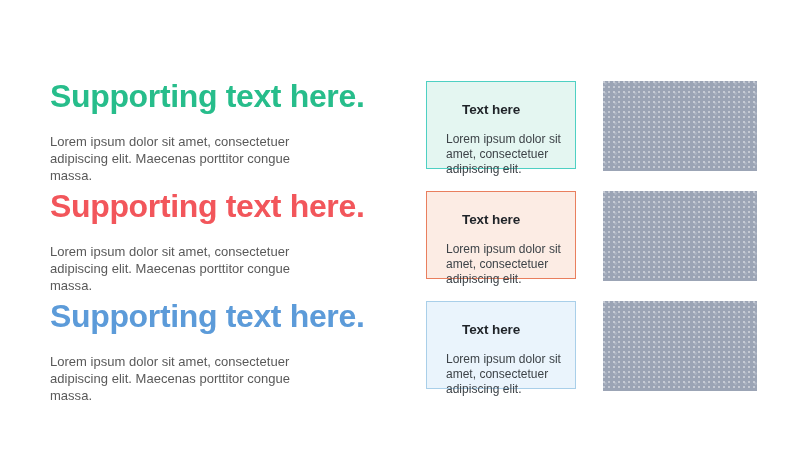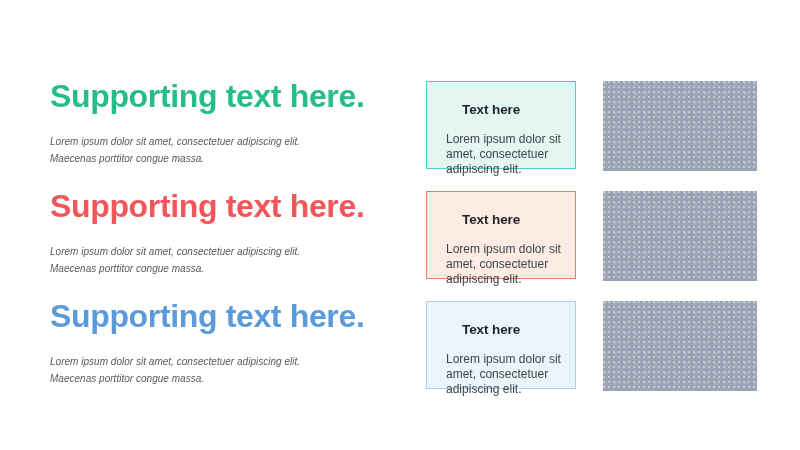--- a/index.html
+++ b/index.html
@@ -58,25 +58,24 @@
   }
   .heading.green { color: #27bd8b; }
   .heading.red   { color: #f2565b; }
   .heading.blue  { color: #5c9bd9; }
 
   .body-text {
     position: absolute;
     left: 0;
     top: 62px;
     width: 262px;
-    font-size: 10px;
+    font-size: 13px;
     line-height: 17px;
     color: #595959;
     letter-spacing: 0.02px;
-    font-style: italic;
   }
 
   
   .card {
     position: absolute;
     left: 426px;
     top: 10px;
     width: 150px;
     height: 88px;
     box-sizing: border-box;

